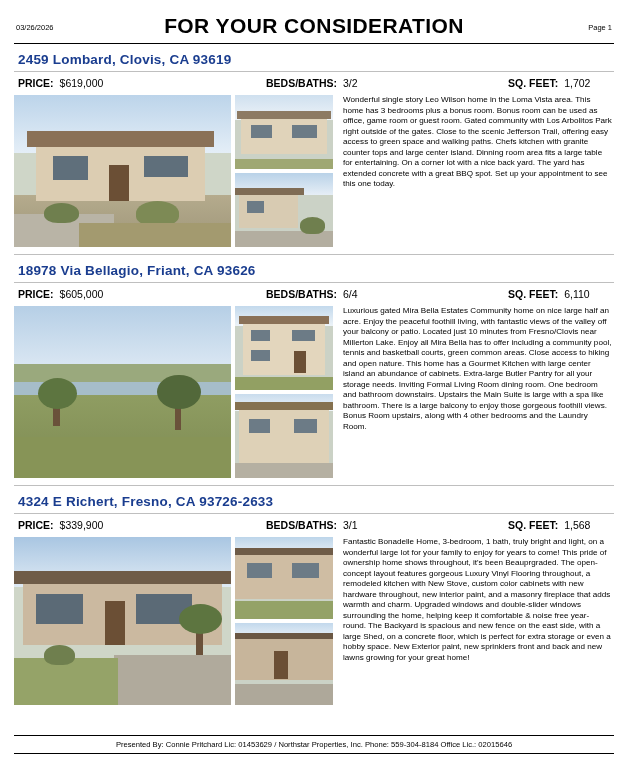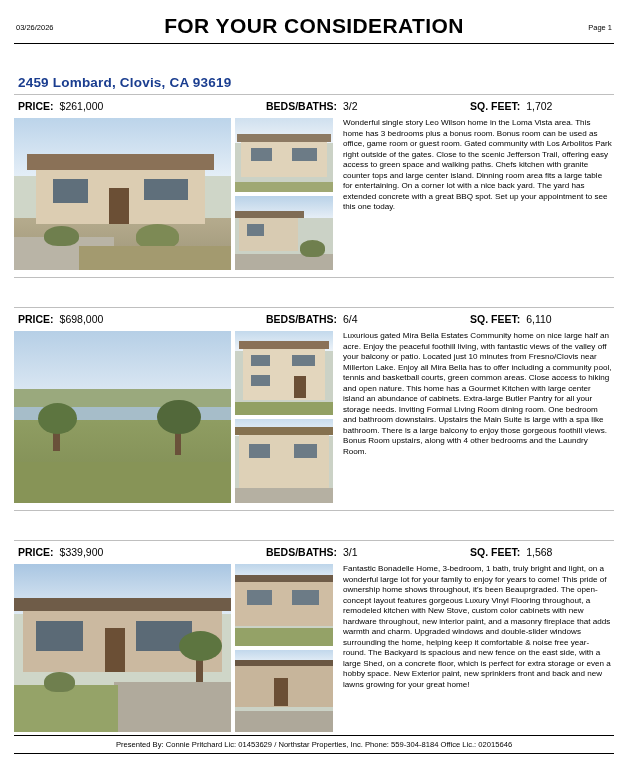--- a/index.html
+++ b/index.html
@@ -48,21 +48,20 @@
     padding-top: 9px;
   }
   .header-rule {
     border: 0;
     border-top: 1px solid #000;
     margin: 5px 0 0 0;
   }
   
   .listing {
     padding-top: 6px;
-    margin-top: 23px;
   }
   .addr {
     font-size: 13.5px;
     font-weight: bold;
     color: #1a3d8f;
     padding: 2px 0 4px 4px;
     letter-spacing: 0.2px;
   }
   .facts {
     display: flex;
@@ -78,21 +77,21 @@
   }
   .fact-label {
     font-weight: bold;
     font-size: 10.5px;
   }
   .fact-value {
     font-size: 10.5px;
     margin-left: 6px;
   }
   .fact.price { width: 248px; }
-  .fact.beds { width: 204px; }
+  .fact.beds { width: 242px; }
   .fact.sqft { flex: 1; }
 
   .media {
     display: flex;
     gap: 4px;
     align-items: stretch;
   }
   .photo-main {
     width: 217px;
     flex: 0 0 217px;
@@ -195,21 +194,21 @@
     <div class="header-title">FOR YOUR CONSIDERATION</div>
     <div class="header-page">Page 1</div>
   </div>
   <hr class="header-rule">
 
   <div class="listing">
     <div class="addr">2459 Lombard, Clovis, CA  93619</div>
     <div class="facts">
       <div class="fact price">
         <span class="fact-label">PRICE:</span>
-        <span class="fact-value">$261,000</span>
+        <span class="fact-value">$619,000</span>
       </div>
       <div class="fact beds">
         <span class="fact-label">BEDS/BATHS:</span>
         <span class="fact-value">3/2</span>
       </div>
       <div class="fact sqft">
         <span class="fact-label">SQ. FEET:</span>
         <span class="fact-value">1,702</span>
       </div>
     </div>
@@ -244,24 +243,25 @@
           <div class="drive" style="left:0; bottom:0; width:100%; height:22%; background:#b3aea0"></div>
           <div class="bush" style="left:66%; bottom:18%; width:26%; height:22%; background:#6f7f4e"></div>
         </div>
       </div>
       <div class="desc">Wonderful single story Leo Wilson home in the Loma Vista area. This home has 3 bedrooms plus a bonus room. Bonus room can be used as office, game room or guest room. Gated community with Los Arbolitos Park right outside of the gates. Close to the scenic Jefferson Trail, offering easy access to green space and walking paths. Chefs kitchen with granite counter tops and large center island. Dinning room area fits a large table for entertaining. On a corner lot with a nice back yard. The yard has extended concrete with a great BBQ spot. Set up your appointment to see this one today.</div>
     </div>
     <hr class="sep-rule">
   </div>
 
   <div class="listing">
+    <div class="addr">18978 Via Bellagio, Friant, CA  93626</div>
     <div class="facts">
       <div class="fact price">
         <span class="fact-label">PRICE:</span>
-        <span class="fact-value">$698,000</span>
+        <span class="fact-value">$605,000</span>
       </div>
       <div class="fact beds">
         <span class="fact-label">BEDS/BATHS:</span>
         <span class="fact-value">6/4</span>
       </div>
       <div class="fact sqft">
         <span class="fact-label">SQ. FEET:</span>
         <span class="fact-value">6,110</span>
       </div>
     </div>
@@ -296,20 +296,21 @@
           <div class="win" style="left:60%; top:30%; width:24%; height:16%"></div>
           <div class="drive" style="left:0; bottom:0; width:100%; height:18%; background:#b5b0a2"></div>
         </div>
       </div>
       <div class="desc">Luxurious gated Mira Bella Estates Community home on nice large half an acre. Enjoy the peaceful foothill living, with fantastic views of the valley off your balcony or patio. Located just 10 minutes from Fresno/Clovis near Millerton Lake. Enjoy all Mira Bella has to offer including a community pool, tennis and basketball courts, green common areas. Close access to hiking and open nature. This home has a Gourmet Kitchen with large center island an abundance of cabinets. Extra-large Butler Pantry for all your storage needs. Inviting Formal Living Room dining room. One bedroom and bathroom downstairs. Upstairs the Main Suite is large with a spa like bathroom. There is a large balcony to enjoy those gorgeous foothill views. Bonus Room upstairs, along with 4 other bedrooms and the Laundry Room.</div>
     </div>
     <hr class="sep-rule">
   </div>
 
   <div class="listing">
+    <div class="addr">4324 E Richert, Fresno, CA  93726-2633</div>
     <div class="facts">
       <div class="fact price">
         <span class="fact-label">PRICE:</span>
         <span class="fact-value">$339,900</span>
       </div>
       <div class="fact beds">
         <span class="fact-label">BEDS/BATHS:</span>
         <span class="fact-value">3/1</span>
       </div>
       <div class="fact sqft">

